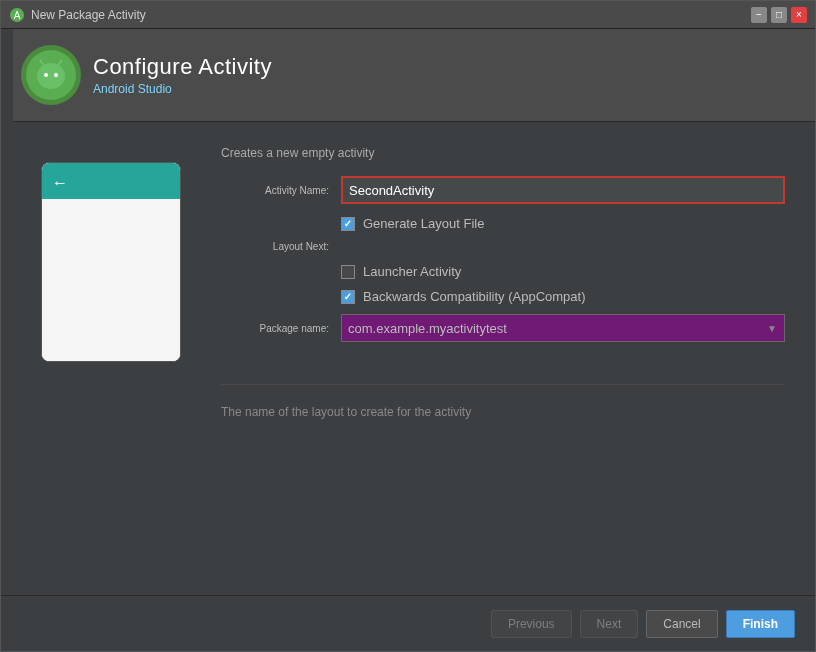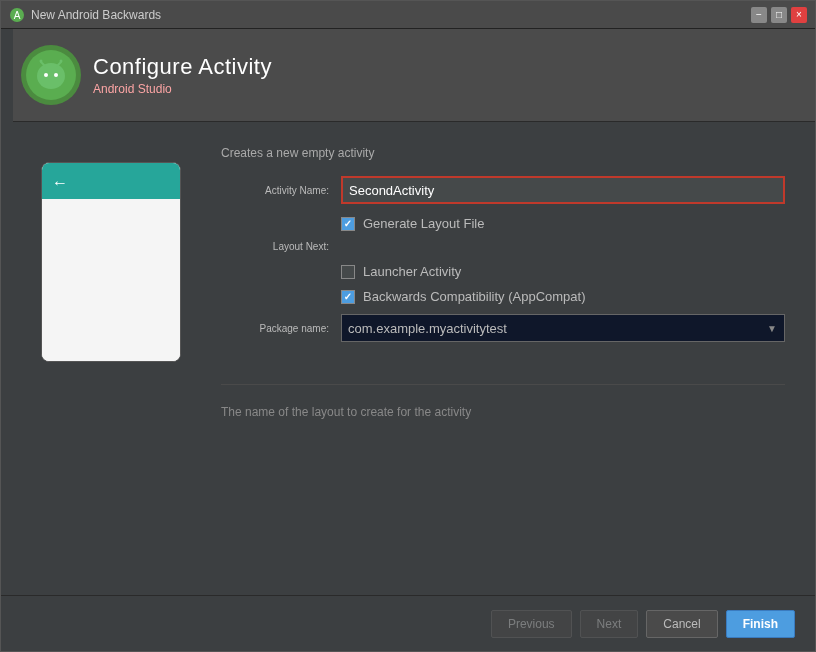--- a/index.html
+++ b/index.html
@@ -90,21 +90,21 @@
       align-items: center;
       justify-content: center;
     }
     .header-text h1 {
       color: #ffffff;
       font-size: 22px;
       font-weight: 300;
       letter-spacing: 0.5px;
     }
     .header-text p {
-      color: #fca5a5;
+      color: #7dd3fc;
       font-size: 12px;
       margin-top: 2px;
     }
 
     .content {
       flex: 1;
       display: flex;
       padding: 20px 30px;
       gap: 30px;
     }
@@ -222,21 +222,21 @@
       font-size: 13px;
     }
 
     .select-wrapper {
       flex: 1;
       position: relative;
     }
     .form-select {
       width: 100%;
       height: 28px;
-      background: #0f172a;
+      background: #701a75;
       border: 1px solid #666;
       color: #bbbbbb;
       font-size: 13px;
       padding: 0 6px;
       appearance: none;
       outline: none;
       cursor: pointer;
     }
     .select-arrow {
       position: absolute;
@@ -293,21 +293,21 @@
 
 <div class="window">
 
   <div class="title-bar">
     <div class="title-bar-icon">
       <svg width="16" height="16" viewBox="0 0 16 16">
         <circle cx="8" cy="8" r="7" fill="#5aad50"></circle>
         <text x="8" y="12" text-anchor="middle" fill="white" font-size="10">A</text>
       </svg>
     </div>
-    <span class="title-bar-text">New Android Backwards</span>
+    <span class="title-bar-text">New Package Activity</span>
     <div class="title-bar-controls">
       <button class="title-btn min">−</button>
       <button class="title-btn max">□</button>
       <button class="title-btn close">×</button>
     </div>
   </div>
 
   <div class="header">
     <div class="header-logo">
       <div class="header-logo-inner">

